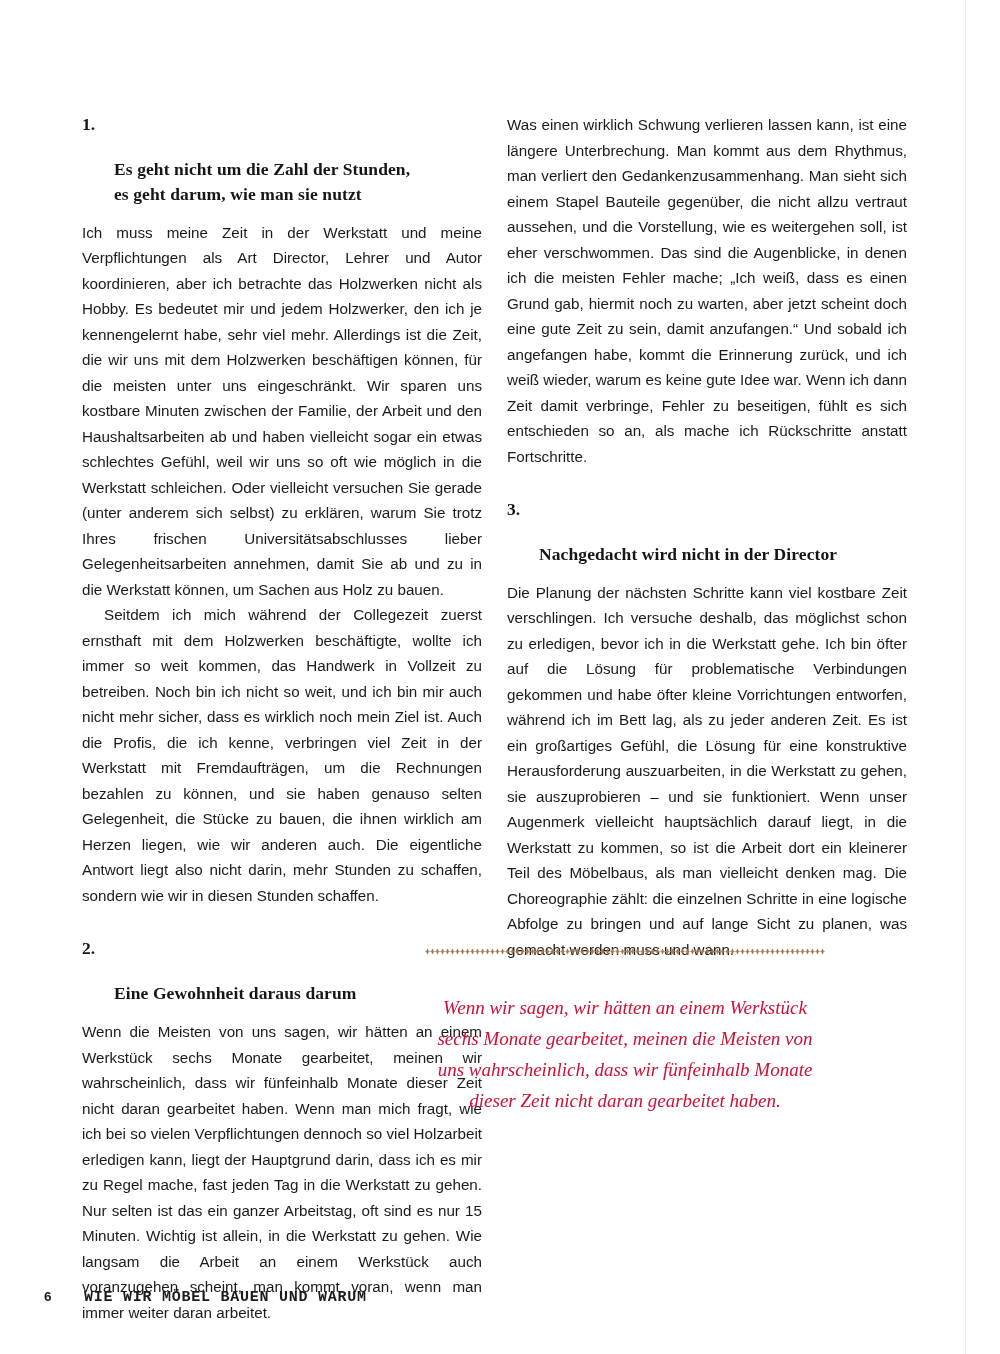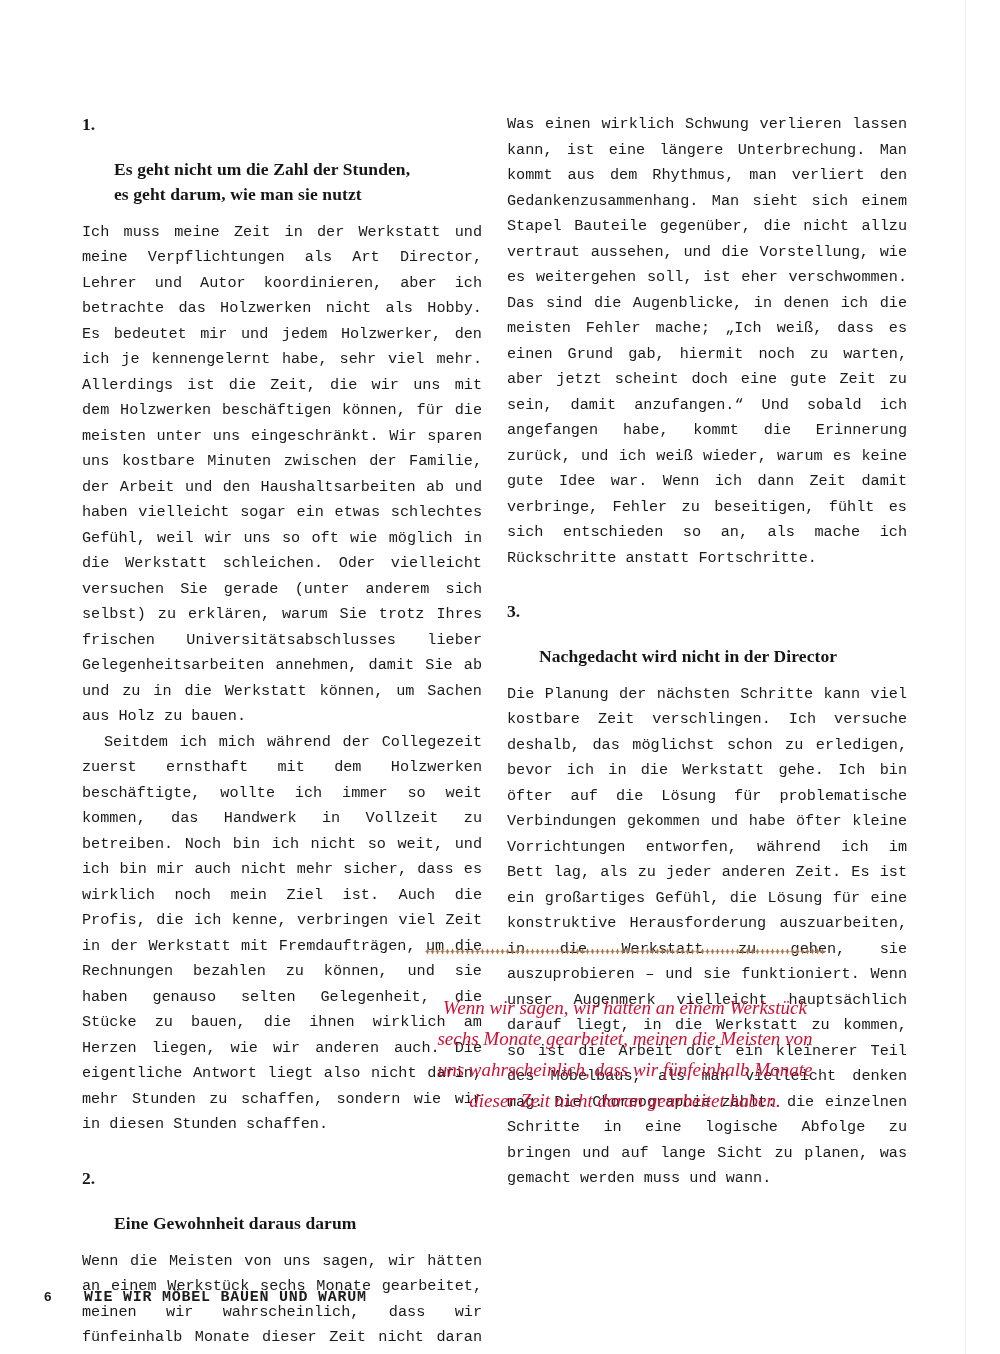--- a/index.html
+++ b/index.html
@@ -57,21 +57,21 @@
   }
   h2.section-heading .htext {
     flex: 1 1 auto;
     margin-top: 45px;
   }
   h2.section-heading.spaced-above {
     margin-top: 28px;
   }
 
   p.body {
-    font-family: Liberation Mono, monospace;
+    font-family: Liberation Sans, sans-serif;
     font-size: 15.2px;
     line-height: 25.5px;
     color: #1a1a1a;
     text-align: justify;
     margin: 0;
     padding: 0;
     hyphens: manual;
   }
   p.body + p.body {
     text-indent: 22px;

